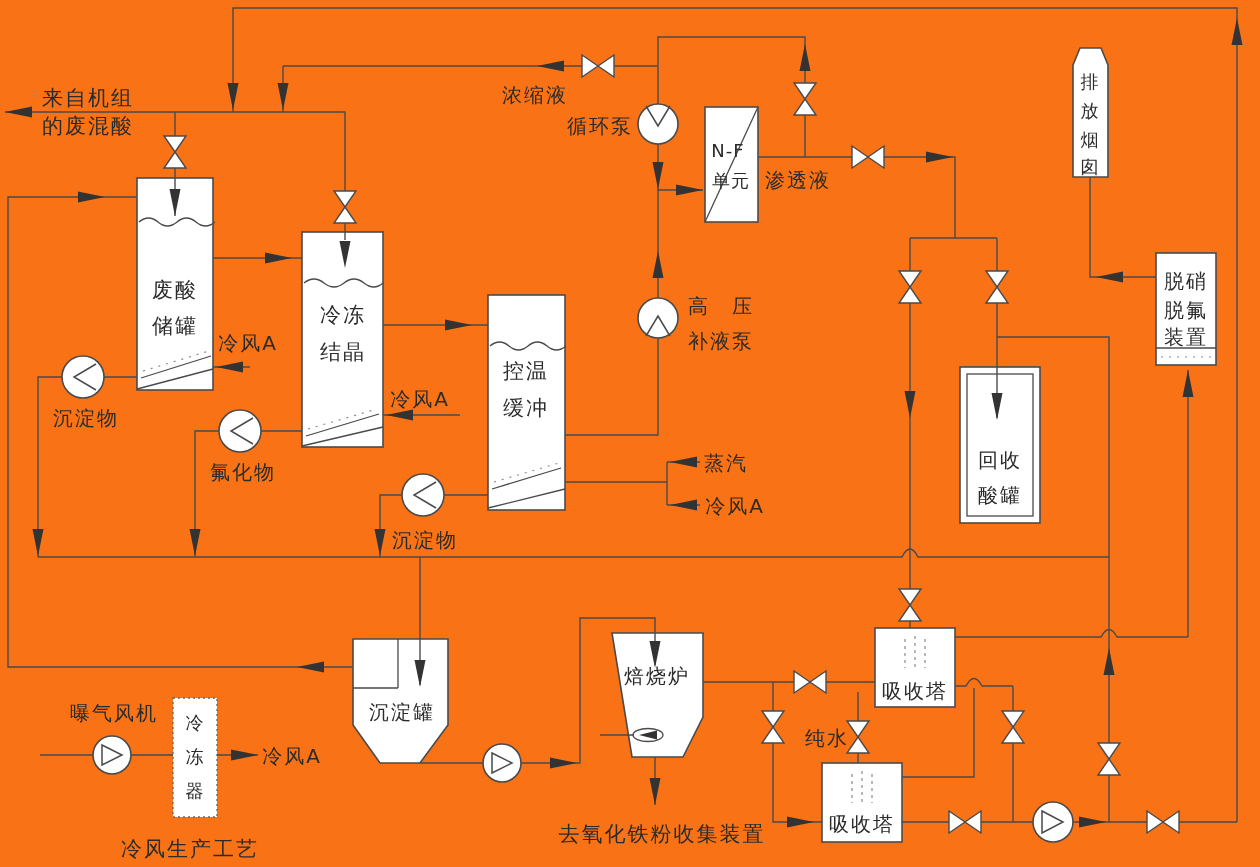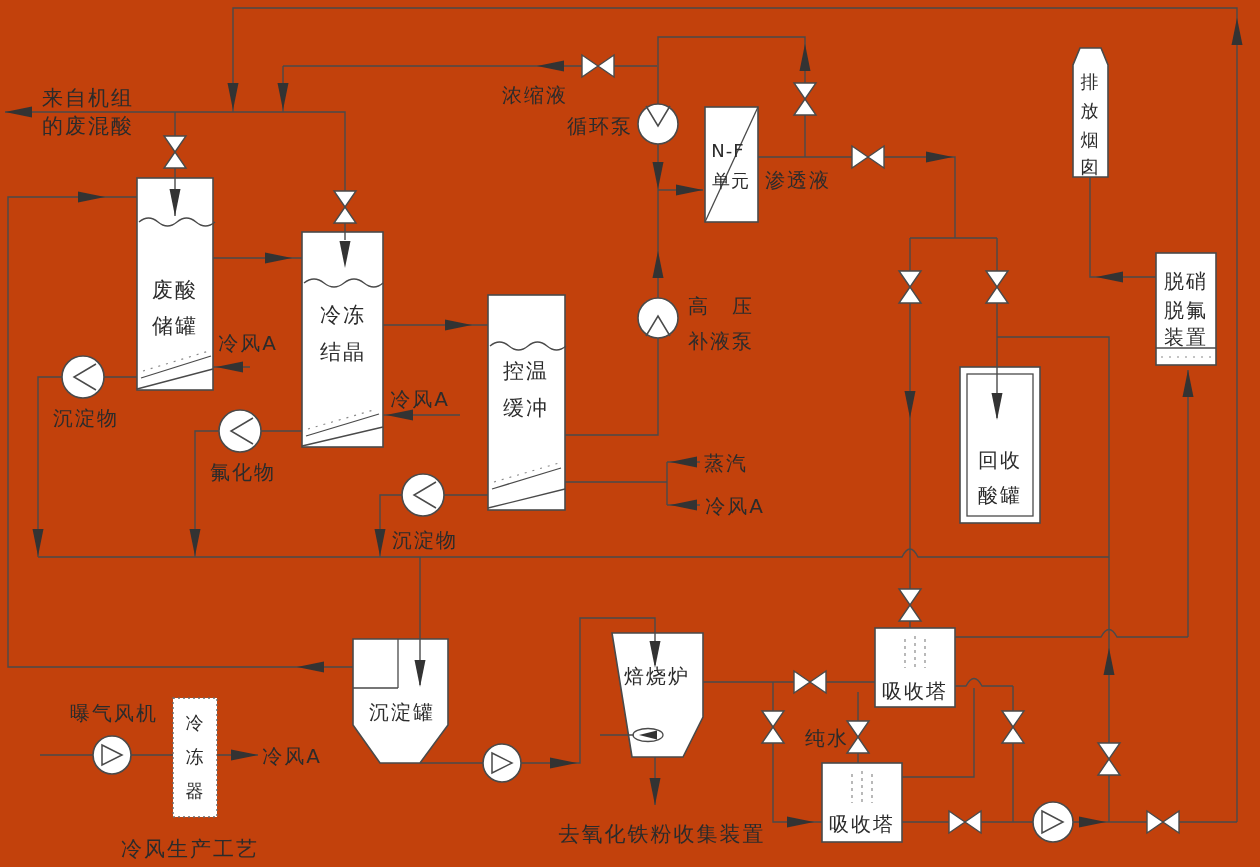--- a/index.html
+++ b/index.html
@@ -1,16 +1,16 @@
 <!DOCTYPE html>
 <html><head>
 <meta charset="utf-8">
 <style>
   html,body{margin:0;padding:0;background:#ffffff;}
-  .stage{position:relative;width:1260px;height:867px;background:#c2410c;overflow:hidden;
+  .stage{position:relative;width:1260px;height:867px;background:#f97316;overflow:hidden;
          font-family:"DejaVu Sans","Liberation Sans",sans-serif;}
   svg{display:block}
   .pipe{stroke:#4a4a4a;stroke-width:1.4;fill:none;}
   .equip{stroke:#4a4a4a;stroke-width:1.6;fill:#ffffff;}
   .equip2{stroke:#4a4a4a;stroke-width:1.3;fill:none;}
   .dotted{stroke:#8a8a8a;stroke-width:1.2;fill:none;stroke-dasharray:2 6;}
   .spray{stroke:#8a8a8a;stroke-width:1.2;fill:none;stroke-dasharray:3 4;}
   .dashedbox{stroke:#6a6a6a;stroke-width:1.4;fill:#ffffff;stroke-dasharray:2 3;}
   .arrowfill{fill:#333333;stroke:none;}
   .valve{fill:#ffffff;stroke:#4a4a4a;stroke-width:1.4;}

